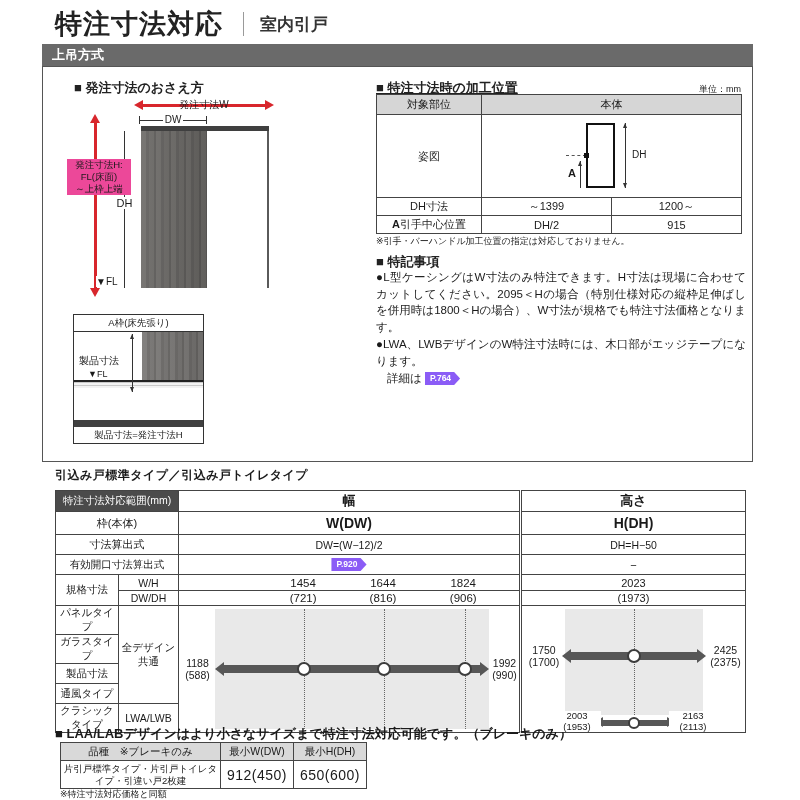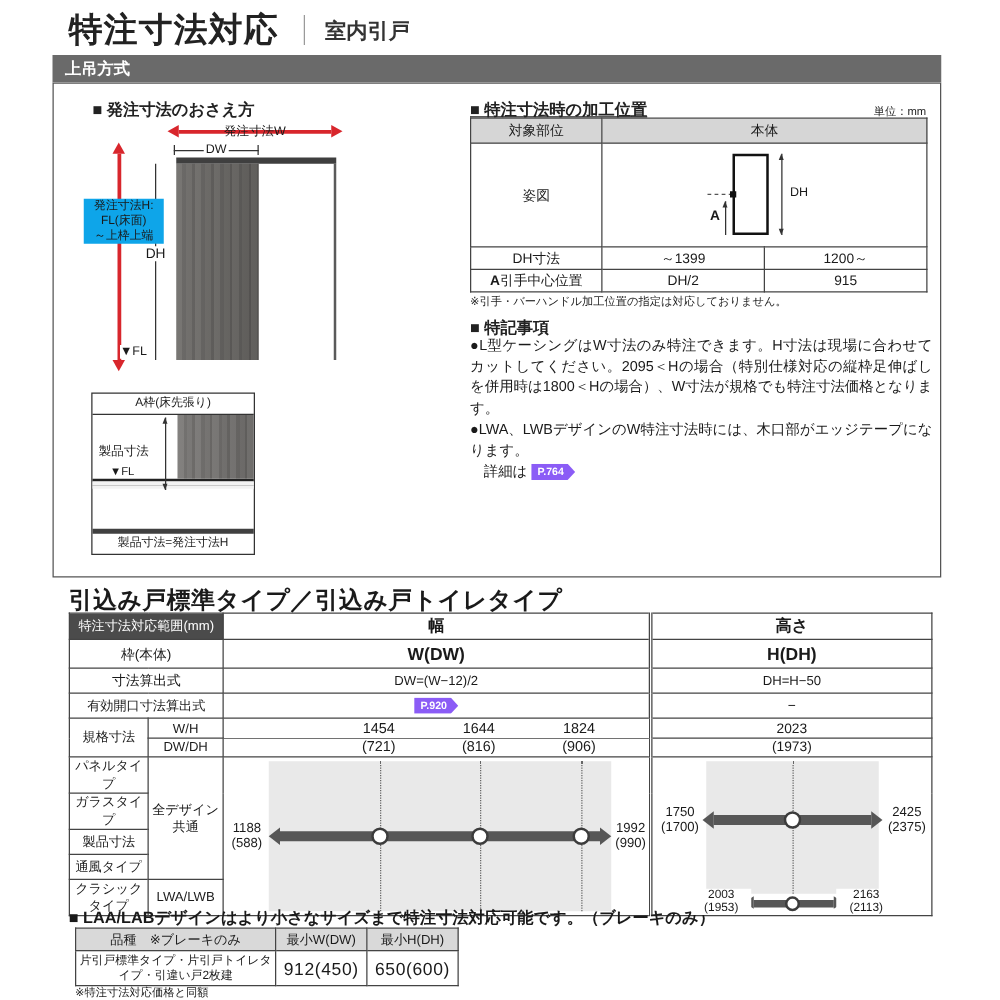--- a/index.html
+++ b/index.html
@@ -55,21 +55,21 @@
       repeating-linear-gradient(90deg,#7b7977 0 5px,#6c6a68 5px 8px,#757371 8px 12px,#686664 12px 14px);
   }
 
   
   .aframe{position:absolute;left:30px;top:247px;width:131px;height:130px;border:1px solid #333;box-sizing:border-box;display:flex;flex-direction:column;background:#fff;}
   .aframe .a-title{height:17px;border-bottom:1px solid #333;font-size:9.5px;text-align:center;line-height:16px;}
   .aframe .a-mid{height:64px;position:relative;}
   .aframe .a-floor{border-top:2px solid #222;}
   .aframe .a-hatch{height:8px;background:repeating-linear-gradient(180deg,#c9c9c9 0 1px,#f3f3f3 1px 3px);}
   .aframe .a-gap{flex:1;}
-  .aframe .a-footer{height:17px;border-top:4px solid #404040;font-size:9.5px;text-align:center;line-height:16px;margin-top:32px;}
+  .aframe .a-footer{height:17px;border-top:7px solid #404040;font-size:9.5px;text-align:center;line-height:16px;margin-top:32px;}
 
   
   table{border-collapse:collapse;}
   .m-table{position:absolute;left:333px;top:27px;width:365px;table-layout:fixed;}
   .m-table td,.m-table th{border:1px solid #444;font-size:11px;text-align:center;font-weight:normal;padding:0;}
   .m-table .hd{background:#d6d6d6;height:19px;font-size:11px;}
   .fig-cell{height:82px;position:relative;}
   .fig-door{position:absolute;left:104px;top:8px;width:29px;height:65px;border:2px solid #111;background:#fff;box-sizing:border-box;}
   .dash-line{position:absolute;border-top:1px dashed #555;}
   .dot{position:absolute;width:5px;height:5px;background:#111;}
@@ -79,21 +79,21 @@
   .n-list{position:absolute;left:333px;top:202px;width:370px;font-size:11.5px;line-height:16.5px;text-align:justify;}
   .n-list .bullet{margin-bottom:1px;}
   .n-detail{padding-left:11px;}
   .badge{
     display:inline-block;background:#8b5cf6;color:#fff;font-size:8.5px;font-weight:bold;
     line-height:11px;padding:1px 9px 1px 5px;vertical-align:1px;
     clip-path:polygon(0 0,calc(100% - 6px) 0,100% 50%,calc(100% - 6px) 100%,0 100%);
   }
 
   
-  .rt-title{position:absolute;left:55px;top:467px;font-size:19px;font-weight:bold;letter-spacing:.5px;}
+  .rt-title{position:absolute;left:55px;top:467px;font-size:12px;font-weight:bold;letter-spacing:.5px;}
   .range-table{position:absolute;left:55px;top:490px;width:690px;table-layout:fixed;}
   .range-table td{border:1px solid #444;font-size:11px;text-align:center;padding:0;background:#fff;}
   .range-table td.hsec{border-left:3px double #444;}
   .range-table .dark{background:#4b4b4b;color:#fff;font-size:10.5px;}
   .range-table .colhead{font-size:13px;font-weight:bold;}
   .range-table .big{font-size:14px;font-weight:bold;}
   .range-table .sm{font-size:10.5px;}
   .r1{height:21px}.r2{height:23px}.r3{height:20px}.r4{height:20px}.r5{height:16px}.r6{height:15px}.rt{height:20px}
   .wvals{position:relative;}
   .wvals .v{position:absolute;top:50%;transform:translate(-50%,-50%);font-size:11.5px;white-space:nowrap;}
@@ -144,21 +144,21 @@
   <div class="mlabel" style="left:96px;top:47px;width:68px;font-size:10px;"><span>DW</span></div>
 
   <div class="abs" style="left:98px;top:59px;width:128px;height:5px;background:#3f3f3f;"></div>
   <div class="abs door-wood" style="left:98px;top:64px;width:66px;height:157px;"></div>
   <div class="abs" style="left:224px;top:64px;width:2px;height:157px;background:#5a5a5a;"></div>
 
   <div class="thin-v" style="left:81px;top:64px;height:157px;"></div>
   <div class="mlabel" style="left:69px;top:130px;width:25px;font-size:11px;"><span>DH</span></div>
 
   <div class="red-v-arrow" style="left:51px;top:56px;height:165px;"></div>
-  <div class="abs" style="left:24px;top:92px;width:64px;font-size:9.5px;line-height:12px;background:#0ea5e9;z-index:3;text-align:center;">
+  <div class="abs" style="left:24px;top:92px;width:64px;font-size:9.5px;line-height:12px;background:#ec4899;z-index:3;text-align:center;">
     <div>発注寸法H:</div>
     <div>FL(床面)</div>
     <div>～上枠上端</div>
   </div>
   <div class="abs" style="left:53px;top:209px;font-size:10px;background:#fff;z-index:3;">▼FL</div>
 
   <div class="aframe">
     <div class="a-title">A枠(床先張り)</div>
     <div class="a-mid">
       <div class="abs door-wood2" style="left:68px;top:0;right:0;bottom:0;"></div>

